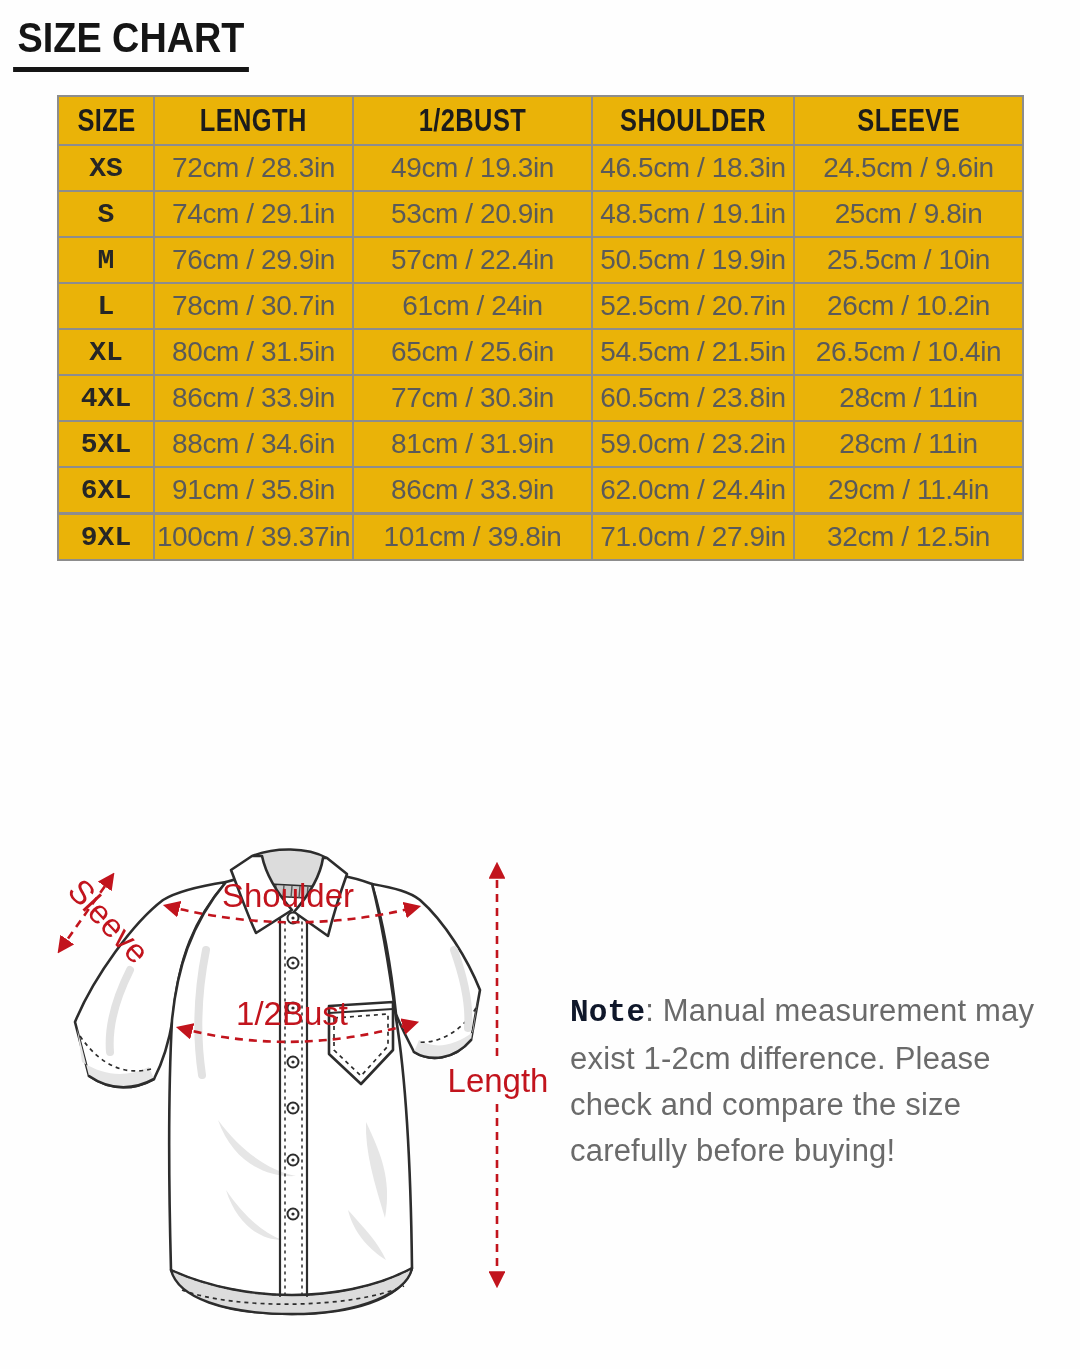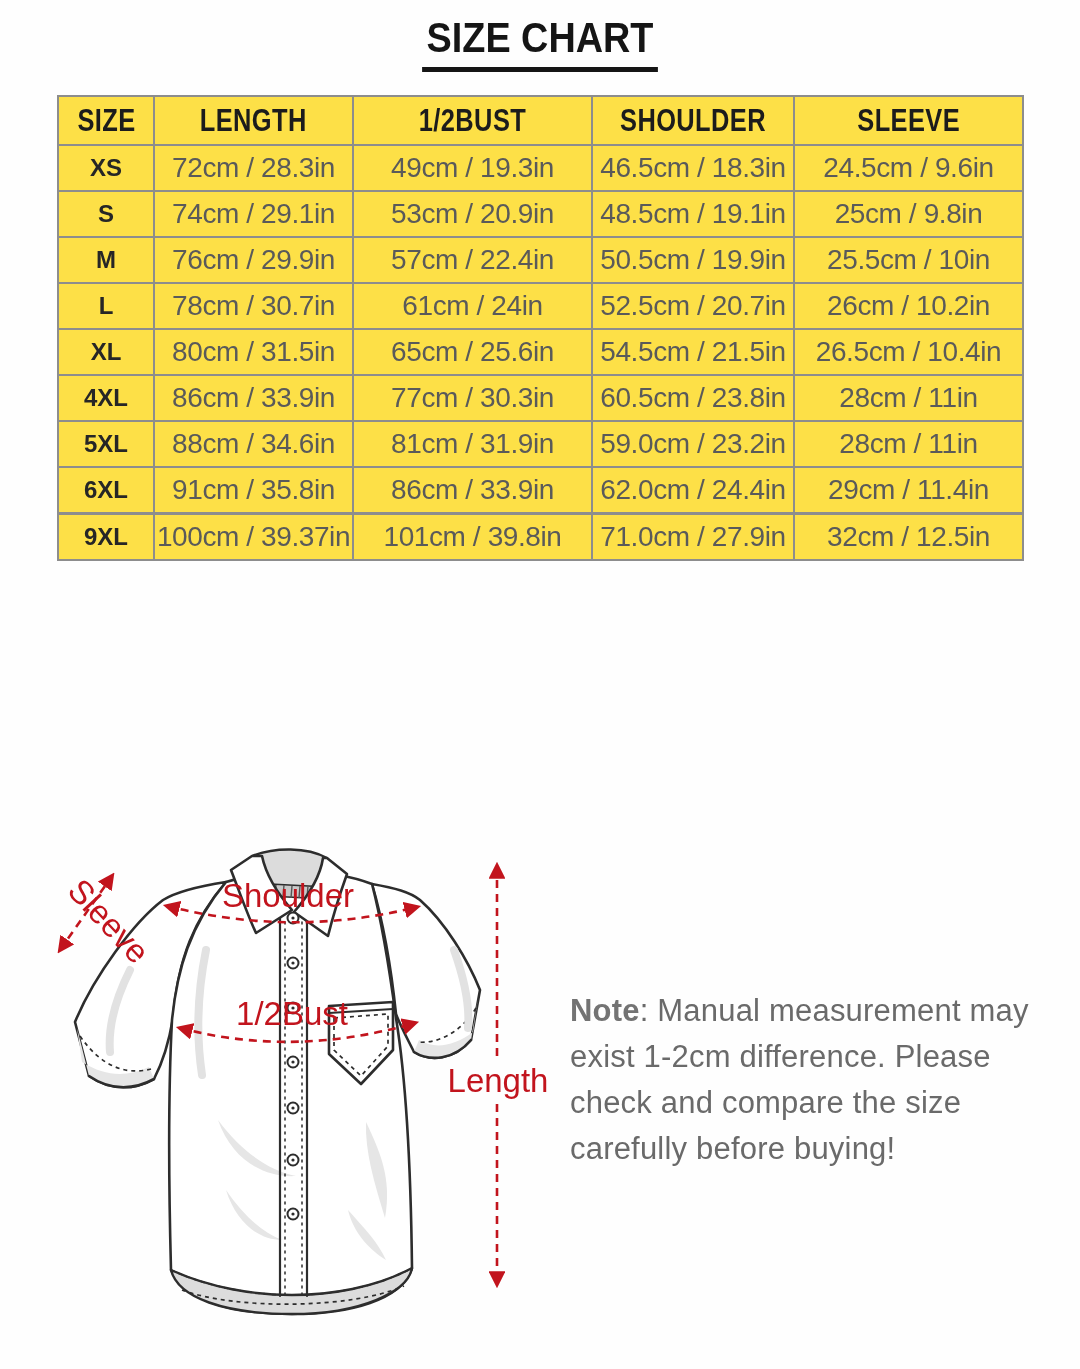--- a/index.html
+++ b/index.html
@@ -4,46 +4,46 @@
 <style>
   html,body { margin:0; padding:0; }
   body {
     width:1080px; height:1369px;
     position:relative; overflow:hidden;
     background:#fefefe;
     font-family:"Liberation Sans", sans-serif;
   }
 
   
-  .title-wrap { position:absolute; top:16px; left:0; width:100%; text-align:center; }
+  .title-wrap { position:absolute; top:16px; left:0; width:100%; text-align:left; }
   .title {
     display:inline-block;
     font-size:42px; font-weight:700; color:#151515;
     letter-spacing:0px; line-height:1.05;
     border-bottom:5px solid #151515;
     padding:0 5px 7px 5px;
     transform:scaleX(0.90);
   }
 
   
   table.size-table {
     position:absolute; left:57px; top:95px; width:965px;
     border-collapse:collapse; table-layout:fixed;
-    background:#fde047;
+    background:#eab308;
     padding-left:47px;
   }
   .size-table th, .size-table td {
     border:2px solid #8d8d8d;
     text-align:center; vertical-align:middle;
     white-space:nowrap; overflow:hidden; padding:0;
   }
   .size-table th { height:47px; font-size:31px; color:#1c1c1c; font-weight:700; }
   .size-table th .hdr { display:inline-block; transform:scaleX(0.82); letter-spacing:0.5px; }
   .size-table td { height:44px; font-size:28px; color:#5a5a5a; letter-spacing:-0.4px; }
-  .size-table td.size-cell { font-size:24px; font-weight:700; color:#262626; letter-spacing:0; }
+  .size-table td.size-cell { font-size:28px; font-weight:700; color:#262626; letter-spacing:0;font-family:Liberation Mono, monospace; }
   
   .size-table tbody tr:nth-child(9) td { border-top-width:3px;margin-top:25px; }
 
   
   svg.diagram { position:absolute; left:30px; top:830px; }
   .ink   { stroke:#2d2d2d; stroke-width:2.6; fill:none; stroke-linecap:round; stroke-linejoin:round; }
   .ink-f-white { stroke:#2d2d2d; stroke-width:2.6; fill:#ffffff; stroke-linejoin:round; }
   .ink-f-gray  { stroke:#2d2d2d; stroke-width:2.4; fill:#dcdcdc; stroke-linejoin:round; }
   .shade { stroke:#e2e2e2; stroke-width:8; fill:none; stroke-linecap:round; }
   .shade-f { fill:#e6e6e6; }
@@ -51,21 +51,21 @@
   .red-stroke { stroke:var(--red,#c2141d); stroke-width:2.6; fill:none; stroke-dasharray:8 6; }
   .red-text { fill:var(--red,#c2141d); font-family:"Liberation Sans",sans-serif; font-size:33px; }
   .red-fill { fill:var(--red,#c2141d); }
 
   
   .note {
     position:absolute; left:570px; top:988px; width:482px;
     font-size:31px; line-height:46px; color:#6a6a6a;
     letter-spacing:0.2px;
   }
-  .note .note-label { font-weight:700; color:#737373; }
+  .note .note-label { font-weight:700; color:#0f172a;font-family:Liberation Mono, monospace; }
 </style>
 </head>
 <body>
 
 <div class="title-wrap">
   <span class="title">SIZE CHART</span>
 </div>
 
 <table class="size-table">
   <colgroup>

